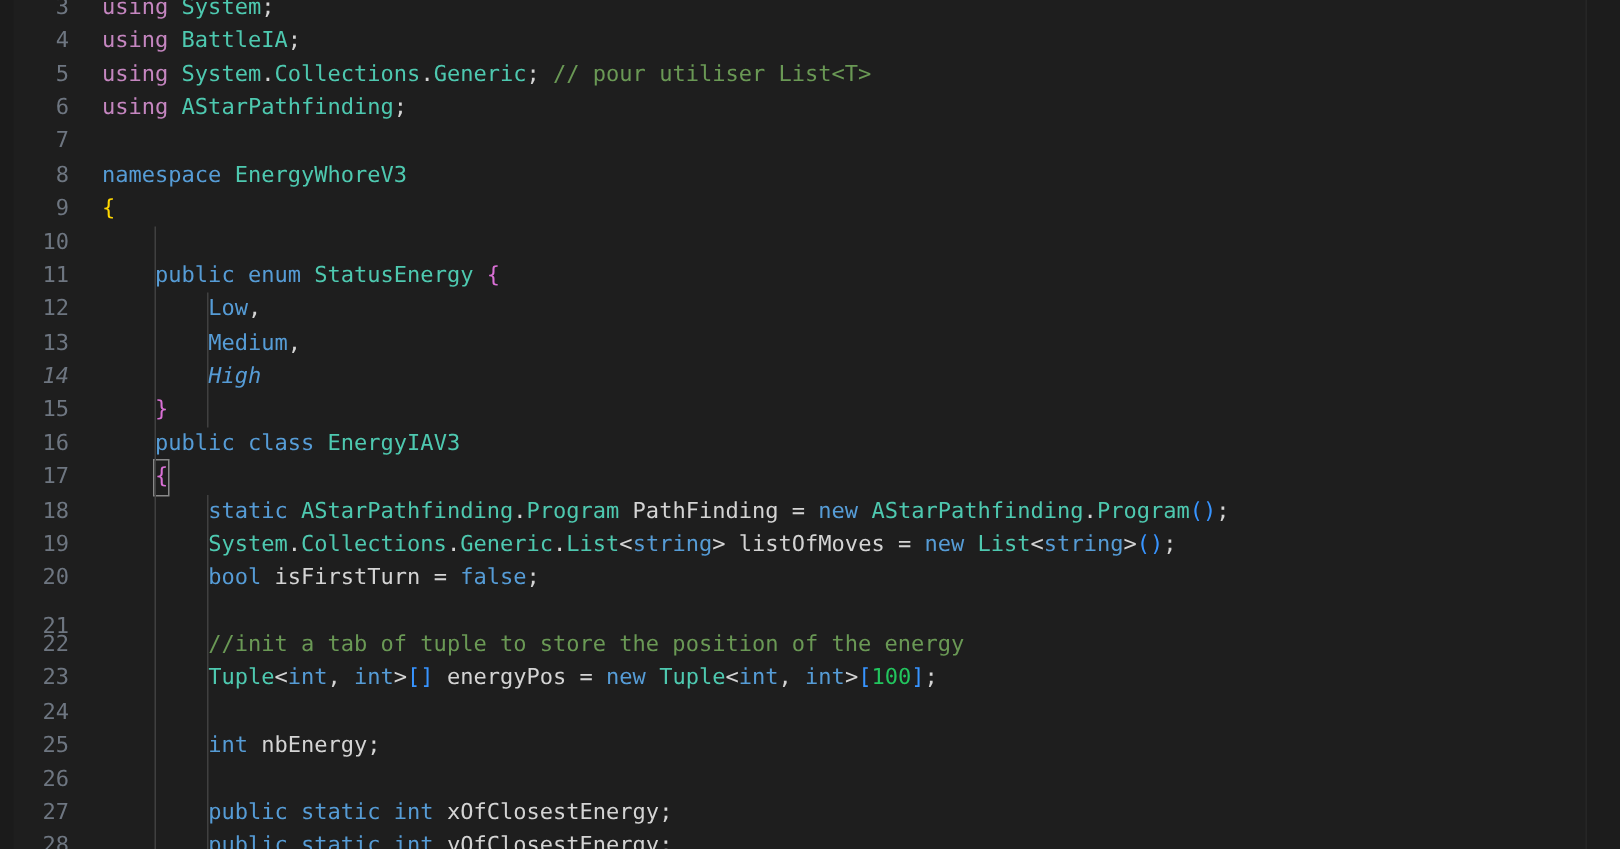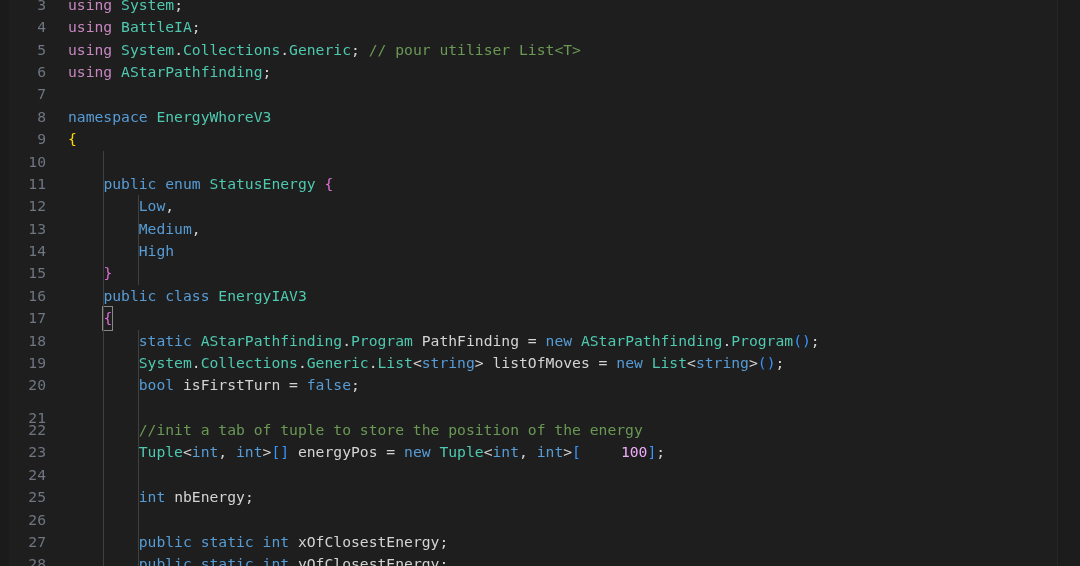--- a/index.html
+++ b/index.html
@@ -90,21 +90,21 @@
     display: inline-block;
     padding: 0 0px;
   }
 
   
   .kw       { color: #569cd6; }  
   .kwc      { color: #c586c0; }  
   .type     { color: #4ec9b0; }
   .ident    { color: #d4d4d4; }  
   .cmt      { color: #6a9955; }  
-  .num      { color: #f0abfc; margin-left: 40px; }  
+  .num      { color: #22c55e; }  
   .punct    { color: #d4d4d4; }  
   .op       { color: #d4d4d4; }
   .b1       { color: #ffd700; }  
   .b2       { color: #da70d6; }  
   .b3       { color: #3794ff; }  
   .gen      { color: #d4d4d4; }  
 </style>
 </head>
 <body>
 
@@ -117,21 +117,21 @@
       <div class="line" style="top: 16.37px; position: absolute; left: 0px; width: 1080px;"><span class="ln">4</span><span class="code"><span class="kwc">using</span><span class="op"> </span><span class="type">BattleIA</span><span class="punct">;</span></span></div>
       <div class="line" style="top: 38.74px; position: absolute; left: 0px; width: 1080px;"><span class="ln">5</span><span class="code"><span class="kwc">using</span><span class="op"> </span><span class="type">System</span><span class="punct">.</span><span class="type">Collections</span><span class="punct">.</span><span class="type">Generic</span><span class="punct">;</span><span class="op"> </span><span class="cmt">// pour utiliser List&lt;T&gt;</span></span></div>
       <div class="line" style="top: 61.11px; position: absolute; left: 0px; width: 1080px;"><span class="ln">6</span><span class="code"><span class="kwc">using</span><span class="op"> </span><span class="type">AStarPathfinding</span><span class="punct">;</span></span></div>
       <div class="line" style="top: 83.48px; position: absolute; left: 0px; width: 1080px;"><span class="ln">7</span><span class="code"></span></div>
       <div class="line" style="top: 105.85px; position: absolute; left: 0px; width: 1080px;"><span class="ln">8</span><span class="code"><span class="kw">namespace</span><span class="op"> </span><span class="type">EnergyWhoreV3</span></span></div>
       <div class="line" style="top: 128.22px; position: absolute; left: 0px; width: 1080px;"><span class="ln">9</span><span class="code"><span class="b1">{</span></span></div>
       <div class="line" style="top: 150.59px; position: absolute; left: 0px; width: 1080px;"><span class="ln">10</span><span class="code"></span></div>
       <div class="line" style="top: 172.96px; position: absolute; left: 0px; width: 1080px;"><span class="ln">11</span><span class="code"><span>    </span><span class="kw">public</span><span class="op"> </span><span class="kw">enum</span><span class="op"> </span><span class="type">StatusEnergy</span><span class="op"> </span><span class="b2">{</span></span></div>
       <div class="line" style="top: 195.33px; position: absolute; left: 0px; width: 1080px;"><span class="ln">12</span><span class="code"><span>        </span><span class="kw">Low</span><span class="punct">,</span></span></div>
       <div class="line" style="top: 217.7px; position: absolute; left: 0px; width: 1080px;"><span class="ln">13</span><span class="code"><span>        </span><span class="kw">Medium</span><span class="punct">,</span></span></div>
-      <div class="line" style="top: 240.07px; position: absolute; left: 0px; width: 1080px;"><span class="ln">14</span><span class="code"><span>        </span><span class="kw">High</span></span></div>
+      <div class="line" style="top: 240.07px; position: absolute; left: 0px; width: 1080px; font-style: italic;"><span class="ln">14</span><span class="code"><span>        </span><span class="kw">High</span></span></div>
       <div class="line" style="top: 262.44px; position: absolute; left: 0px; width: 1080px;"><span class="ln">15</span><span class="code"><span>    </span><span class="b2">}</span></span></div>
       <div class="line" style="top: 284.81px; position: absolute; left: 0px; width: 1080px;"><span class="ln">16</span><span class="code"><span>    </span><span class="kw">public</span><span class="op"> </span><span class="kw">class</span><span class="op"> </span><span class="type">EnergyIAV3</span></span></div>
       <div class="line" style="top: 307.18px; position: absolute; left: 0px; width: 1080px;"><span class="ln">17</span><span class="code"><span>    </span><span class="b2 bmatch">{</span></span></div>
       <div class="line" style="top: 329.55px; position: absolute; left: 0px; width: 1080px;"><span class="ln">18</span><span class="code"><span>        </span><span class="kw">static</span><span class="op"> </span><span class="type">AStarPathfinding</span><span class="punct">.</span><span class="type">Program</span><span class="op"> </span><span class="ident">PathFinding</span><span class="op"> = </span><span class="kw">new</span><span class="op"> </span><span class="type">AStarPathfinding</span><span class="punct">.</span><span class="type">Program</span><span class="b3">()</span><span class="punct">;</span></span></div>
       <div class="line" style="top: 351.92px; position: absolute; left: 0px; width: 1080px;"><span class="ln">19</span><span class="code"><span>        </span><span class="type">System</span><span class="punct">.</span><span class="type">Collections</span><span class="punct">.</span><span class="type">Generic</span><span class="punct">.</span><span class="type">List</span><span class="gen">&lt;</span><span class="kw">string</span><span class="gen">&gt;</span><span class="op"> </span><span class="ident">listOfMoves</span><span class="op"> = </span><span class="kw">new</span><span class="op"> </span><span class="type">List</span><span class="gen">&lt;</span><span class="kw">string</span><span class="gen">&gt;</span><span class="b3">()</span><span class="punct">;</span></span></div>
       <div class="line" style="top: 374.29px; position: absolute; left: 0px; width: 1080px;"><span class="ln">20</span><span class="code"><span>        </span><span class="kw">bool</span><span class="op"> </span><span class="ident">isFirstTurn</span><span class="op"> = </span><span class="kw">false</span><span class="punct">;</span></span></div>
       <div class="line" style="top: 407px; position: absolute; left: 0px; width: 936px;"><span class="ln">21</span><span class="code"></span></div>
       <div class="line" style="top: 419.03px; position: absolute; left: 0px; width: 1080px; padding-left: 44px;"><span class="ln">22</span><span class="code"><span>        </span><span class="cmt">//init a tab of tuple to store the position of the energy</span></span></div>
       <div class="line" style="top: 441.4px; position: absolute; left: 0px; width: 1080px;"><span class="ln">23</span><span class="code"><span>        </span><span class="type">Tuple</span><span class="gen">&lt;</span><span class="kw">int</span><span class="punct">, </span><span class="kw">int</span><span class="gen">&gt;</span><span class="b3">[]</span><span class="op"> </span><span class="ident">energyPos</span><span class="op"> = </span><span class="kw">new</span><span class="op"> </span><span class="type">Tuple</span><span class="gen">&lt;</span><span class="kw">int</span><span class="punct">, </span><span class="kw">int</span><span class="gen">&gt;</span><span class="b3">[</span><span class="num">100</span><span class="b3">]</span><span class="punct">;</span></span></div>
       <div class="line" style="top: 463.77px; position: absolute; left: 0px; width: 1080px;"><span class="ln">24</span><span class="code"></span></div>

